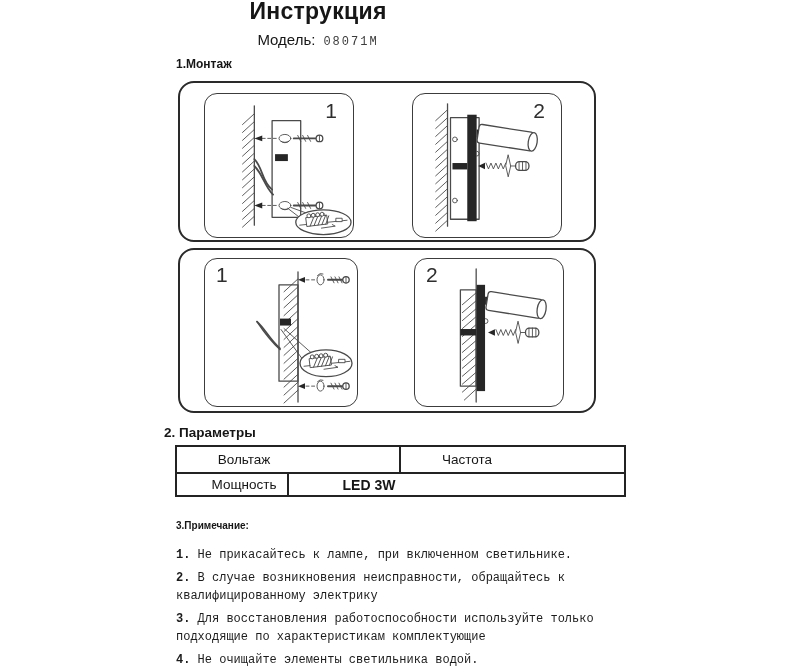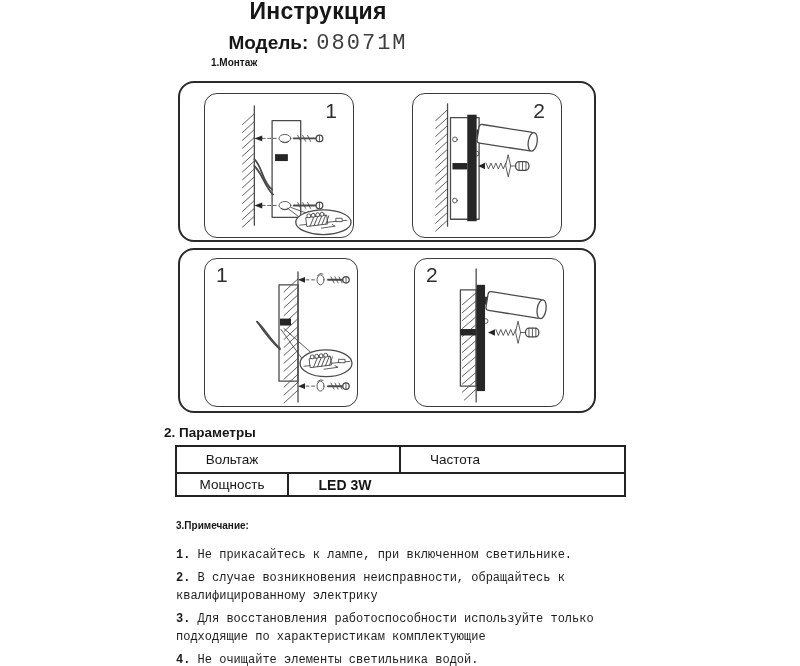--- a/index.html
+++ b/index.html
@@ -1,40 +1,40 @@
 <!DOCTYPE html>
 <html><head>
 <meta charset="utf-8">
 <style>
   html,body{margin:0;padding:0;background:#fff;}
   .page{position:relative;width:636px;height:666px;background:#fff;overflow:hidden;
         font-family:"Liberation Sans",sans-serif;color:#161616;}
   .abs{position:absolute;}
   .title{top:-2px;left:0;width:100%;text-align:center;font-size:23px;font-weight:700;letter-spacing:.3px;}
   .modelline{top:31px;left:0;width:100%;text-align:center;}
-  .model-label{font-size:19px;font-weight:700;}
-  .model-value{font-family:"Liberation Mono","DejaVu Sans Mono",monospace;font-size:22px;
+  .model-label{font-size:15px;font-weight:400;}
+  .model-value{font-family:"Liberation Mono","DejaVu Sans Mono",monospace;font-size:12px;
                letter-spacing:2px;color:#3d3d3d;margin-left:8px;}
-  .h-montage{left:176px;top:57px;font-size:10px;font-weight:700;margin-left:35px;}
+  .h-montage{left:176px;top:57px;font-size:12px;font-weight:700;}
   .h-params{left:164px;top:425px;font-size:13.5px;font-weight:700;}
   .h-notes{left:176px;top:520px;font-size:10px;font-weight:700;}
   .dbox{position:absolute;border:2px solid #2a2a2a;border-radius:16px;background:#fff;box-sizing:border-box;}
   .panel{position:absolute;border:1.6px solid #3c3c3c;border-radius:13px;background:#fff;box-sizing:border-box;}
   .panel svg{display:block;width:100%;height:100%;}
   .pnum{position:absolute;font-size:21px;color:#2e2e2e;line-height:1;}
   .pnum.tr{right:16px;top:6px;}
   .pnum.tl{left:11px;top:5px;}
   .ln{stroke:#4a4a4a;stroke-width:1.3;fill:none;stroke-linecap:round;stroke-linejoin:round;}
   .thin{stroke-width:.9;}
   .wfill{fill:#fff;}
   .ptable{position:absolute;left:175px;top:445px;width:447px;display:grid;
           grid-template-columns:110px 112px 110px 1fr;grid-template-rows:25px 23px;
           border:2px solid #232323;box-sizing:content-box;}
   .pc{border-left:2px solid #232323;border-top:2px solid #232323;display:flex;
-      align-items:center;justify-content:center;font-size:13.5px;background:#fff;}
+      align-items:center;justify-content:center;font-size:13.5px;background:#fff;padding-left:24px;}
   .pc.c1{border-left:none;}
   .pc.r1{border-top:none;}
   .pc.val{font-weight:700;font-size:14px;margin-top:42px;}
   .pc.span3{grid-column:2/5;justify-content:flex-start;}
   .w112{display:inline-block;width:112px;text-align:center;font-weight:700;font-size:14px;}
   .notes{position:absolute;left:176px;top:546px;width:464px;font-size:12px;line-height:18px;color:#1c1c1c;}
   .note{margin:0 0 5px 0;font-family:Liberation Mono, monospace;}
   .nnum{font-weight:700;}
 </style>
 </head>

